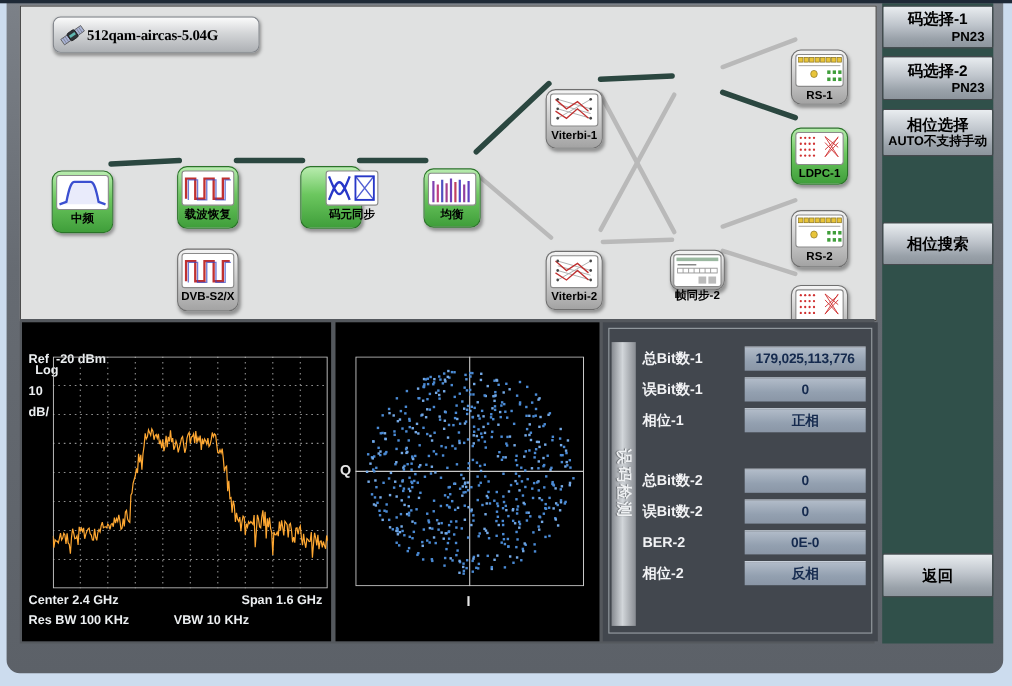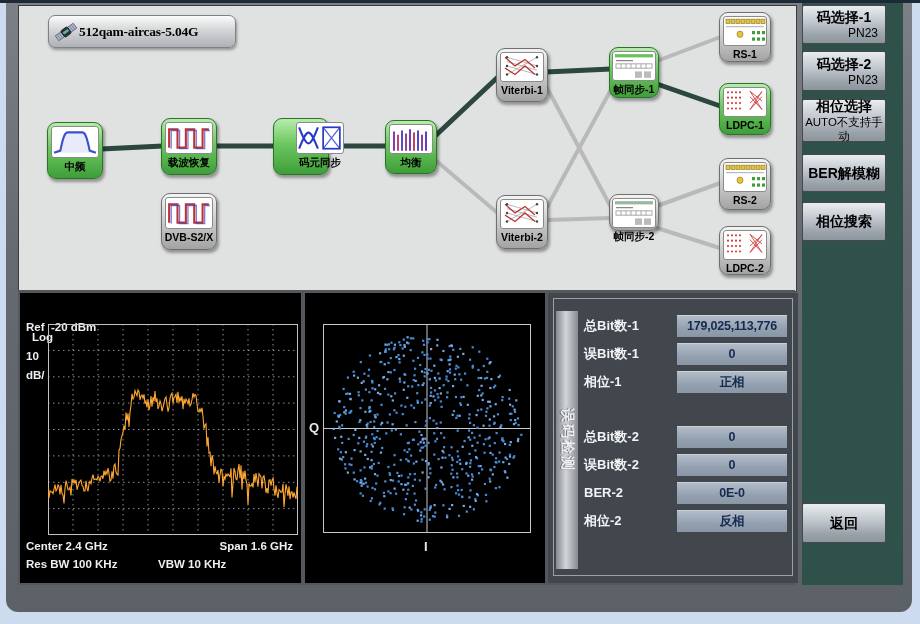--- a/index.html
+++ b/index.html
@@ -35,39 +35,39 @@
     box-shadow:1px 2px 3px rgba(0,0,0,.35);
     display:flex;align-items:center;padding:0 4px;cursor:pointer;font-family:Liberation Serif, serif;
   }
   #title-btn .txt{font-size:13.5px;font-weight:bold;color:#000;letter-spacing:-.2px;}
 
   
   .block{
     position:absolute;z-index:3;border-radius:9px;
     display:flex;flex-direction:column;align-items:center;
     padding:3px 2px 2px 2px;box-sizing:border-box;
-    box-shadow:1.5px 2.5px 3px rgba(0,0,0,.35);cursor:pointer;
+    box-shadow:1.5px 2.5px 3px rgba(0,0,0,.35);cursor:pointer;margin-top:33px;
   }
   .block.green{background:linear-gradient(180deg,#b8ecae,#6cc75f 45%,#3f9e3a);border:1px solid #2a7328;}
   .block.gray{background:linear-gradient(180deg,#f4f4f4,#cfcfcf 45%,#a3a3a3);border:1px solid #6f6f6f;}
   .block .icon-area{width:46px;height:30px;background:#fff;border:1px solid #8a8a8a;border-radius:3px;overflow:hidden;flex:none;}
   .block.sm .icon-area{width:42px;height:28px;}
   .block .blabel{font-size:10.5px;font-weight:bold;color:#000;white-space:nowrap;margin-top:2px;line-height:13px;}
   #connection-lines{position:absolute;left:0;top:0;z-index:1;}
 
   
   #sidebar{left:802px;top:3px;width:101px;height:582px;background:#30504a;z-index:3;}
   .side-btn{
-    position:absolute;left:0;width:84px;box-sizing:border-box;
+    position:absolute;left:0;width:101px;box-sizing:border-box;
     background:linear-gradient(180deg,#e9edf0,#bfc5cc 45%,#99a1a9 80%,#8d959d);
     border:1px solid #45494e;border-radius:2px;cursor:pointer;
     display:flex;flex-direction:column;justify-content:center;
   }
   .side-btn .l1{font-size:14px;font-weight:bold;color:#000;text-align:center;line-height:17px;}
-  .side-btn .l2{font-size:12px;font-weight:normal;color:#000;text-align:right;padding-right:7px;line-height:14px;}
+  .side-btn .l2{font-size:12px;font-weight:bold;color:#000;text-align:right;padding-right:7px;line-height:14px;}
   .side-btn .l2.center{text-align:center;padding-right:0;font-size:11.5px;}
 
   
   .sp-txt{position:absolute;color:#eceff1;font-weight:bold;font-size:11.5px;white-space:nowrap;}
   #spectrum-grid-box{position:absolute;left:28px;top:31px;width:250px;height:211px;}
 
   
   #const-box{position:absolute;left:18px;top:31px;width:208px;height:209px;}
   .axis-label{position:absolute;color:#e6e6e6;font-weight:bold;font-size:13px;}
 
@@ -221,40 +221,20 @@
             <circle cx="6" cy="20" r="1.2"></circle>
         <circle cx="36" cy="4" r="1.2"></circle>
             <circle cx="36" cy="12" r="1.2"></circle>
             <circle cx="36" cy="20" r="1.2"></circle>
           </g>
       </svg>
     </div>
     <div class="blabel">Viterbi-2</div>
   </div>
 
-  <div class="block green sm" style="left:590px;top:41px;width:50px;height:51px;">
-    <div class="icon-area">
-      <svg width="100%" height="100%" viewBox="0 0 42 26" preserveAspectRatio="none">
-        <rect x="2" y="2" width="38" height="3" fill="#6abf5e"></rect>
-        <line x1="3" y1="8" x2="20" y2="8" stroke="#888" stroke-width="1.2"></line>
-        <rect x="3" y="11" width="36" height="4" fill="none" stroke="#999" stroke-width=".8"></rect>
-        <g stroke="#999" stroke-width=".8">
-            <line x1="8" y1="11" x2="8" y2="15"></line>
-            <line x1="13" y1="11" x2="13" y2="15"></line>
-            <line x1="18" y1="11" x2="18" y2="15"></line>
-            <line x1="23" y1="11" x2="23" y2="15"></line>
-            <line x1="28" y1="11" x2="28" y2="15"></line>
-            <line x1="33" y1="11" x2="33" y2="15"></line>
-          </g>
-        <rect x="22" y="18" width="7" height="6" fill="#bbb"></rect>
-          <rect x="31" y="18" width="7" height="6" fill="#bbb"></rect>
-      </svg>
-    </div>
-    <div class="blabel">帧同步-1</div>
-  </div>
 
   <div class="block gray sm" style="left:590px;top:188px;width:50px;height:37px;">
     <div class="icon-area">
       <svg width="100%" height="100%" viewBox="0 0 42 26" preserveAspectRatio="none">
         <rect x="2" y="2" width="38" height="3" fill="#9ab8a0"></rect>
         <line x1="3" y1="8" x2="20" y2="8" stroke="#888" stroke-width="1.2"></line>
         <rect x="3" y="11" width="36" height="4" fill="none" stroke="#999" stroke-width=".8"></rect>
         <g stroke="#999" stroke-width=".8">
             <line x1="8" y1="11" x2="8" y2="15"></line>
             <line x1="13" y1="11" x2="13" y2="15"></line>
@@ -1128,22 +1108,19 @@
     <div class="l2">PN23</div>
   </div>
   <div class="side-btn" style="top:48px;height:40px;">
     <div class="l1">码选择-2</div>
     <div class="l2">PN23</div>
   </div>
   <div class="side-btn" style="top:96px;height:43px;">
     <div class="l1">相位选择</div>
     <div class="l2 center">AUTO不支持手动</div>
   </div>
-  <div class="side-btn" style="top:151px;height:38px;">
-    <div class="l1">BER解模糊</div>
-  </div>
   <div class="side-btn" style="top:199px;height:39px;">
     <div class="l1">相位搜索</div>
   </div>
   <div class="side-btn" style="top:500px;height:40px;">
     <div class="l1">返回</div>
   </div>
 </div>
 
 </body></html>

